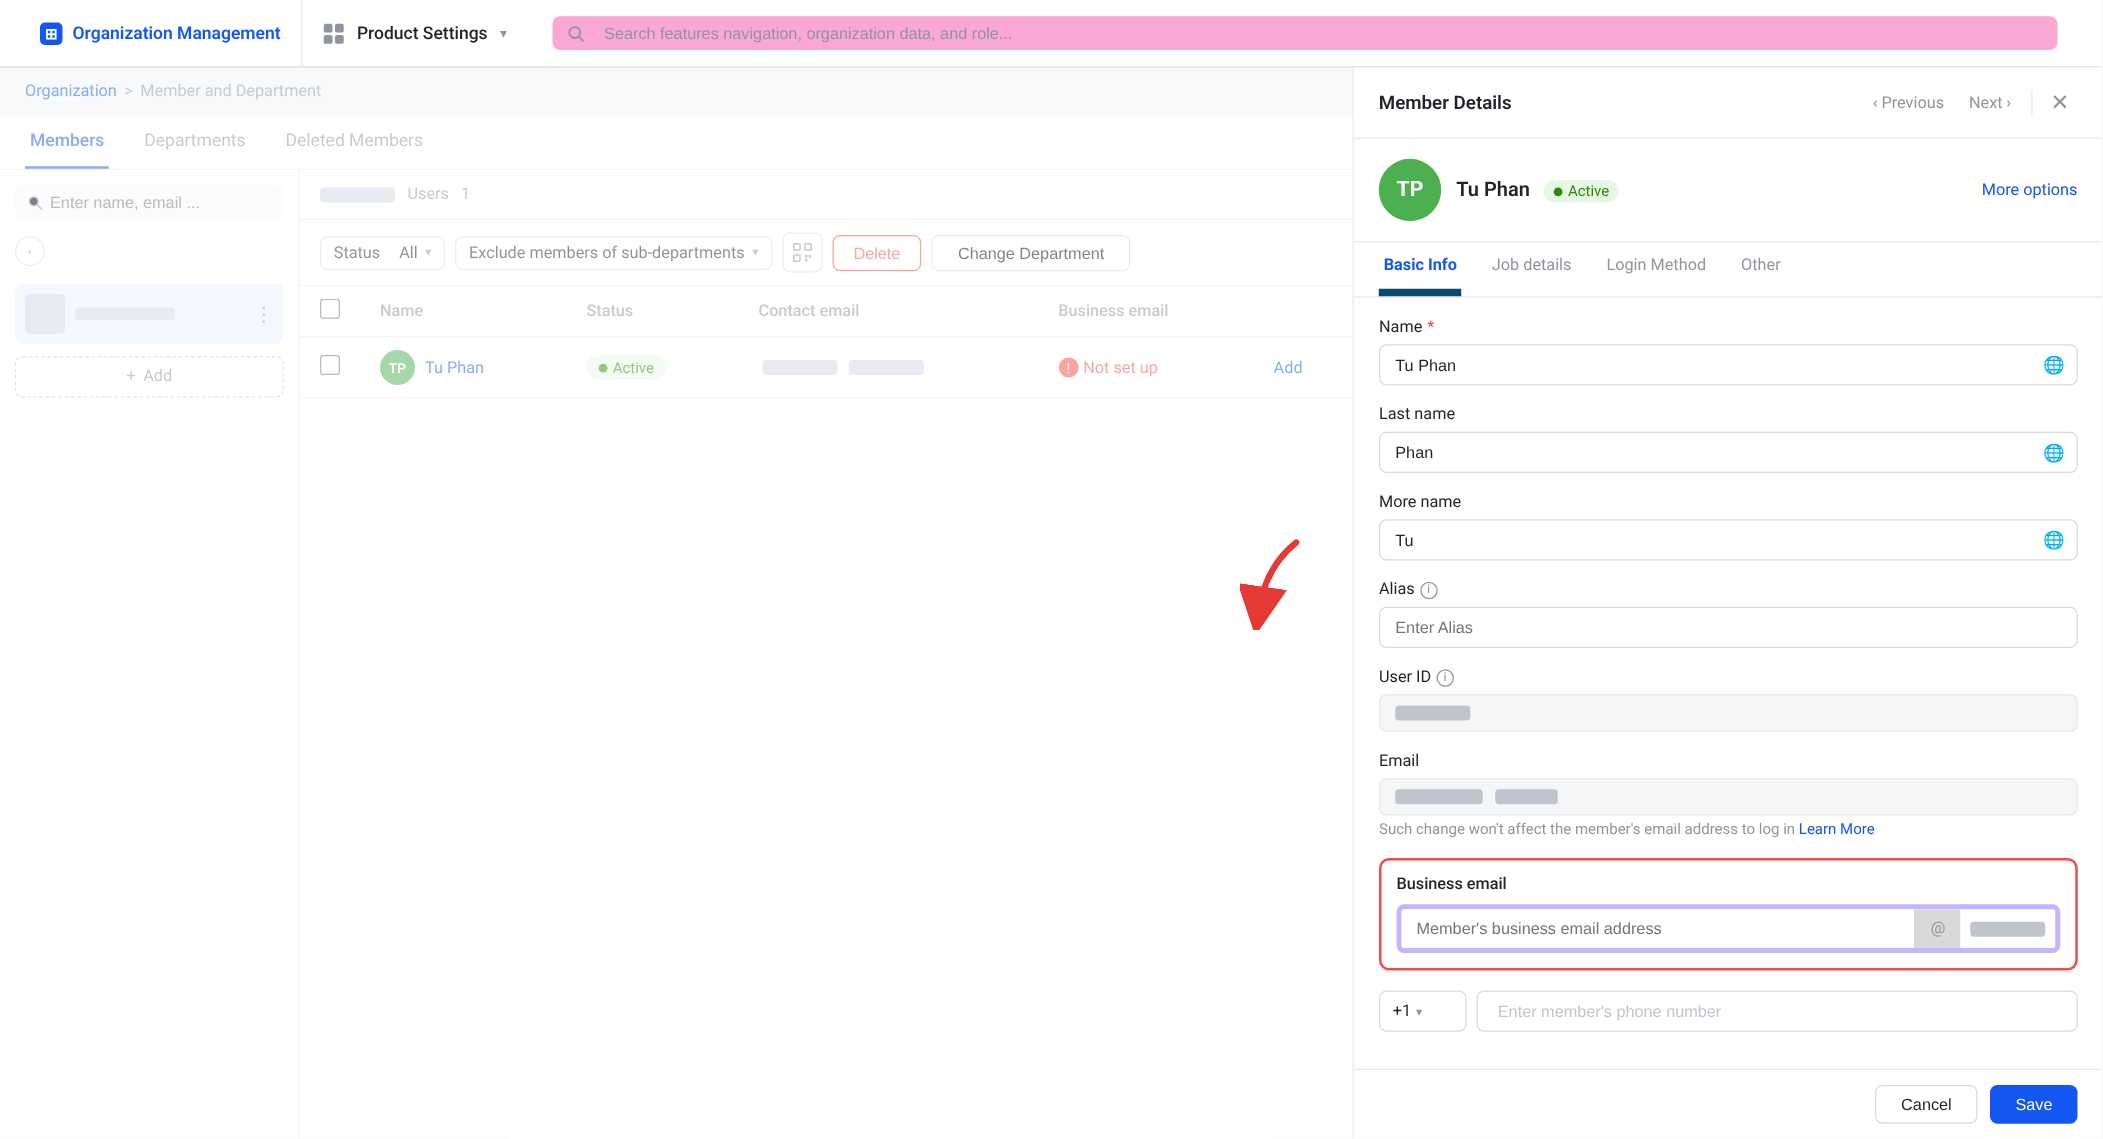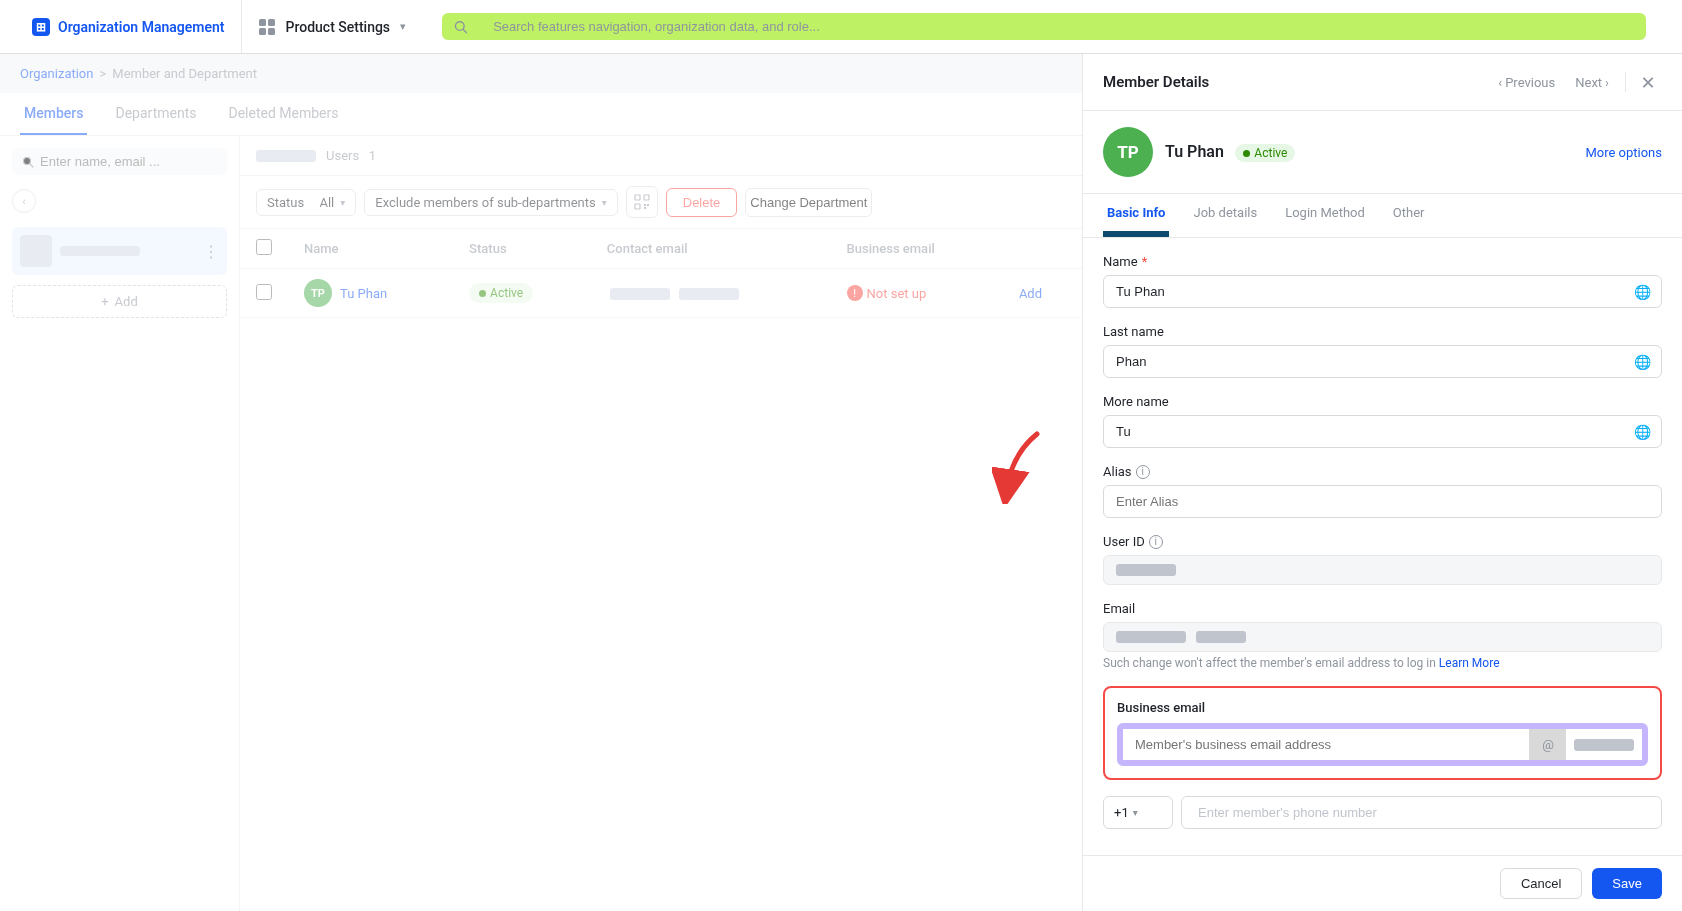--- a/index.html
+++ b/index.html
@@ -4,21 +4,21 @@
   <style>
     * { box-sizing: border-box; margin: 0; padding: 0; }
     body { font-family: -apple-system, BlinkMacSystemFont, 'Segoe UI', Roboto, sans-serif; font-size: 14px; background: #f0f2f5; color: #1f2329; }
 
     
     .topbar { display: flex; align-items: center; background: #fff; border-bottom: 1px solid #e0e0e0; height: 54px; padding: 0 16px; gap: 0; }
     .topbar-app { display: flex; align-items: center; gap: 8px; padding: 0 16px; height: 100%; border-right: 1px solid #e8e8e8; color: #1456f0; font-weight: 600; font-size: 14px; cursor: pointer; }
     .topbar-app-icon { width: 18px; height: 18px; background: #1456f0; border-radius: 4px; display: flex; align-items: center; justify-content: center; }
     .topbar-app-icon::before { content: '⊞'; color: #fff; font-size: 12px; }
     .topbar-product { display: flex; align-items: center; gap: 6px; padding: 0 16px; height: 100%; color: #1f2329; font-weight: 500; font-size: 14px; cursor: pointer; }
-    .topbar-search { flex: 1; display: flex; align-items: flex-end; gap: 26px; background: #bef264; border-radius: 6px; padding: 6px 12px; margin: 0 20px; color: #8f959e; font-size: 13px; cursor: text; }
+    .topbar-search { flex: 1; display: flex; align-items: flex-end; gap: 16px; background: #f9a8d4; border-radius: 6px; padding: 6px 12px; margin: 0 20px; color: #8f959e; font-size: 13px; cursor: text; }
 
     
     .main-layout { display: flex; height: calc(100vh - 54px); }
 
     
     .left-panel { flex: 1; padding: 0; display: flex; flex-direction: column; overflow: hidden; position: relative; }
 
     
     .breadcrumb { padding: 12px 20px; display: flex; align-items: center; gap: 6px; font-size: 13px; color: #8f959e; }
     .breadcrumb a { color: #1456f0; text-decoration: none; }
@@ -41,21 +41,21 @@
     
     .members-main { flex: 1; display: flex; flex-direction: column; }
     .members-header { padding: 12px 16px; background: #fff; border-bottom: 1px solid #e8e8e8; display: flex; align-items: center; gap: 10px; flex-wrap: wrap; }
     .members-title { font-size: 14px; font-weight: 500; color: #1f2329; }
     .members-count { color: #8f959e; font-size: 13px; }
 
     .filter-bar { display: flex; align-items: center; gap: 8px; padding: 10px 16px; background: #fff; border-bottom: 1px solid #e8e8e8; flex-wrap: wrap; }
     .filter-select { display: flex; align-items: center; gap: 6px; border: 1px solid #d9d9d9; border-radius: 6px; padding: 5px 10px; font-size: 13px; cursor: pointer; background: #fff; }
     .filter-select .chevron { font-size: 10px; color: #8f959e; }
     .btn-delete { padding: 6px 16px; border: 1px solid #f54a45; border-radius: 6px; color: #f54a45; background: #fff; cursor: pointer; font-size: 13px; }
-    .btn-change-dept { padding: 6px 4px; border: 1px solid #d9d9d9; border-radius: 6px; background: #fff; cursor: pointer; font-size: 13px; }
+    .btn-change-dept { padding: 6px 20px; border: 1px solid #d9d9d9; border-radius: 6px; background: #fff; cursor: pointer; font-size: 13px; }
 
     
     .members-table { flex: 1; overflow: auto; background: #fff; }
     .table { width: 100%; border-collapse: collapse; }
     .table th { text-align: left; padding: 10px 16px; color: #8f959e; font-weight: 500; font-size: 13px; border-bottom: 1px solid #e8e8e8; }
     .table td { padding: 10px 16px; border-bottom: 1px solid #f0f0f0; font-size: 13px; vertical-align: middle; }
     .checkbox { width: 16px; height: 16px; border: 1px solid #d9d9d9; border-radius: 3px; cursor: pointer; }
     .member-name-cell { display: flex; align-items: center; gap: 8px; }
     .member-avatar { width: 28px; height: 28px; border-radius: 50%; background: #4caf50; display: flex; align-items: center; justify-content: center; color: #fff; font-size: 11px; font-weight: 600; }
     .member-name-link { color: #1456f0; text-decoration: none; cursor: pointer; }
@@ -108,21 +108,21 @@
     .user-id-blur { width: 60px; height: 12px; background: #c0c4cc; border-radius: 3px; }
     .email-display { background: #f5f6f8; border: 1px solid #e8e8e8; border-radius: 6px; padding: 8px 12px; font-size: 13px; color: #8f959e; display: flex; align-items: center; gap: 10px; }
     .email-blur1 { width: 70px; height: 12px; background: #c0c4cc; border-radius: 3px; }
     .email-blur2 { width: 50px; height: 12px; background: #c0c4cc; border-radius: 3px; }
     .email-note { font-size: 12px; color: #8f959e; margin-top: 4px; }
     .email-note a { color: #1456f0; text-decoration: none; }
 
     
     .business-email-group { border: 2px solid #f54a45; border-radius: 8px; padding: 12px; margin-bottom: 16px; }
     .business-email-label { font-size: 13px; color: #1f2329; margin-bottom: 8px; font-weight: 500; }
-    .business-email-input-row { display: flex; align-items: center; gap: 0; border: 6px solid #c4b5fd; border-radius: 6px; overflow: hidden; }
+    .business-email-input-row { display: flex; align-items: center; gap: 0; border: 4px solid #c4b5fd; border-radius: 6px; overflow: hidden; }
     .business-email-input { flex: 1; border: none; outline: none; padding: 8px 12px; font-size: 13px; color: #8f959e; }
     .business-email-at { background: #d9d9d9; padding: 8px 12px; color: #8f959e; font-size: 13px; border-left: 1px solid #d9d9d9; }
 
     
     .phone-row { display: flex; align-items: center; gap: 8px; }
     .phone-country { display: flex; align-items: center; gap: 4px; border: 1px solid #d9d9d9; border-radius: 6px; padding: 8px 10px; font-size: 13px; cursor: pointer; min-width: 70px; }
     .phone-country .chevron { font-size: 10px; color: #8f959e; }
     .phone-input { flex: 1; border: 1px solid #d9d9d9; border-radius: 6px; padding: 8px 16px; font-size: 13px; color: #8f959e; outline: none; }
     .phone-input::placeholder { color: #c0c4cc; }
 

